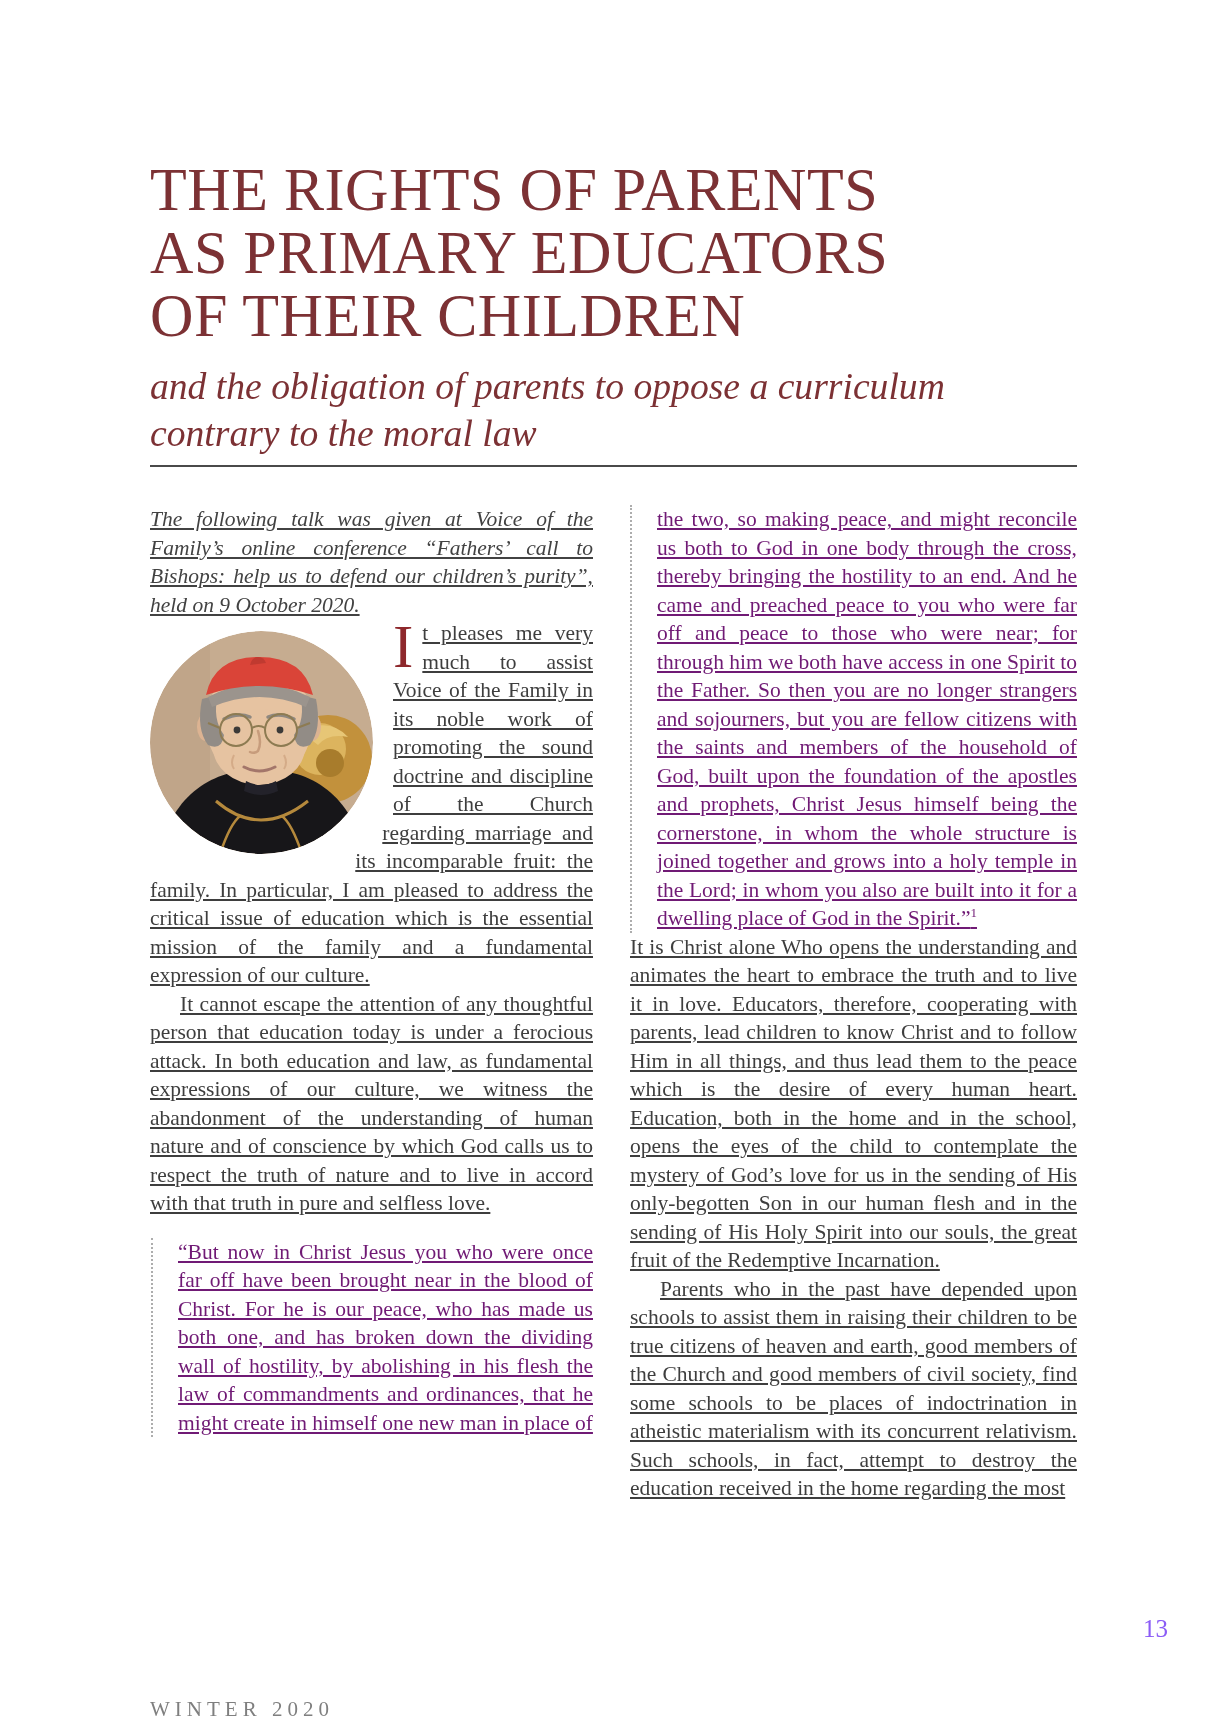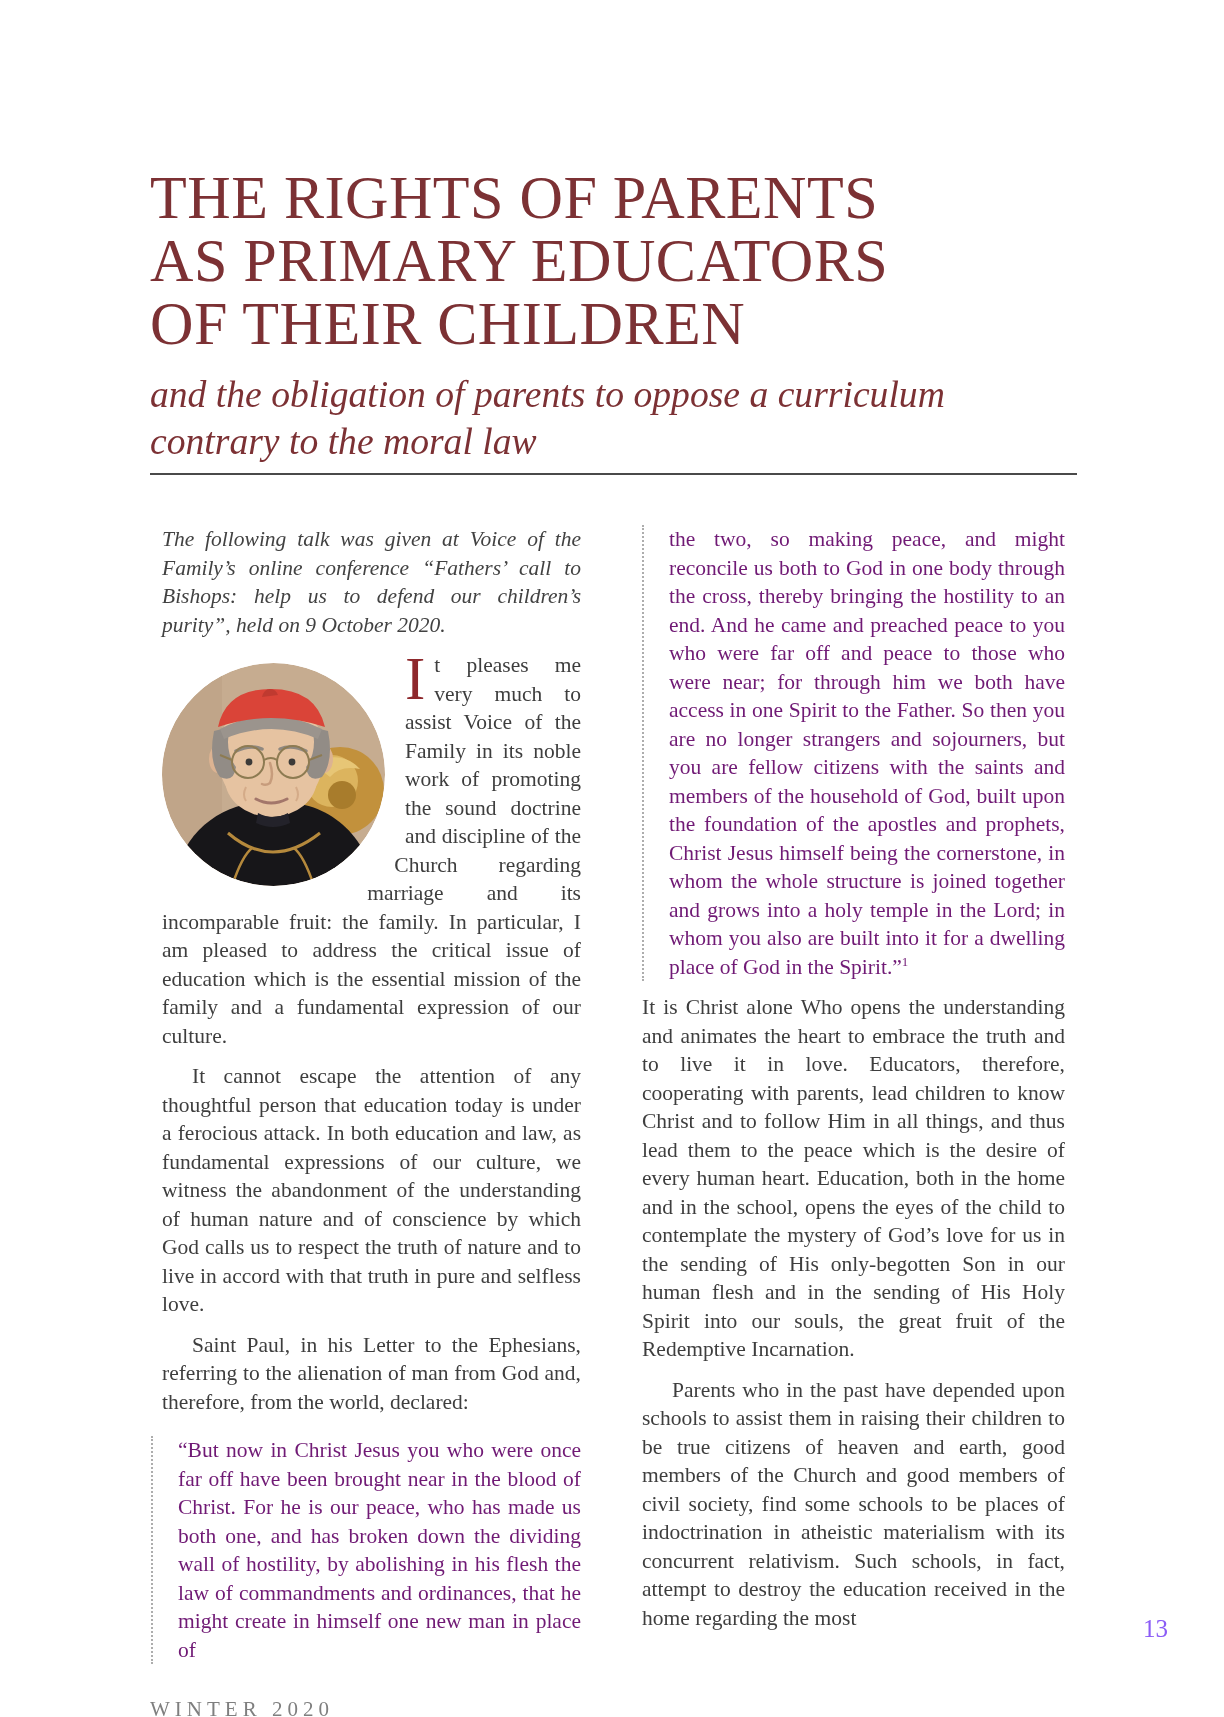--- a/index.html
+++ b/index.html
@@ -8,21 +8,21 @@
     width: 1224px;
     height: 1717px;
     background: #ffffff;
     font-family: "Liberation Serif", serif;
     color: #3e3e3e;
     overflow: hidden;
   }
   .content {
     position: absolute;
     left: 150px;
-    top: 16px;
+    top: 8px;
     width: 927px;
   }
   
   .title {
     margin-top: 150px;
     color: #7c3134;
     font-size: 62px;
     line-height: 63px;
     font-weight: normal;
     letter-spacing: 0.5px;
@@ -56,24 +56,25 @@
   }
   
   .cols {
     margin-top: 38px;
     display: flex;
     gap: 37px;
   }
   .col-left  { width: 443px; }
   .col-right { width: 447px; }
   .col-left p, .col-right p, .bq {
-    margin: 12px;
+    margin: 0;
     font-size: 21.5px;
     line-height: 28.5px;
     text-align: justify;
+    text-decoration: underline;
   }
   .intro {
     font-style: italic;
     color: #424242;
   }
   .opening { margin-top: 14px; }
   .photo-float {
     float: left;
     width: 223px;
     height: 223px;
@@ -197,21 +198,20 @@
 
                 <path d="M96 150 q15 8 30 0 l2 10 q-17 8 -34 0 z" fill="#23222a"></path>
                 <path d="M66 170 q44 38 92 0" stroke="#b5893c" stroke-width="3" fill="none"></path>
                 <path d="M70 223 q10 -30 20 -38 M152 223 q-10 -30 -20 -38" stroke="#b5893c" stroke-width="2.5" fill="none"></path>
               </g>
             </svg>
           </span><span class="dropcap">I</span><span>t pleases me very much to assist Voice of the Family in its noble work of promoting the sound doctrine and discipline of the Church regarding marriage and its incomparable fruit: the family. In particular, I am pleased to address the critical issue of education which is the essential mission of the family and a fundamental expression of our culture.</span>
         </p>
 
         <p class="indent">It cannot escape the attention of any thoughtful person that education today is under a ferocious attack. In both education and law, as fundamental expressions of our culture, we witness the abandonment of the understanding of human nature and of conscience by which God calls us to respect the truth of nature and to live in accord with that truth in pure and selfless love.</p>
-        <p class="indent">Saint Paul, in his Letter to the Ephesians, referring to the alienation of man from God and, therefore, from the world, declared:</p>
 
         <div class="bq bq-left">“But now in Christ Jesus you who were once far off have been brought near in the blood of Christ. For he is our peace, who has made us both one, and has broken down the dividing wall of hostility, by abolishing in his flesh the law of commandments and ordinances, that he might create in himself one new man in place of</div>
       </div>
 
       <div class="col-right">
         <div class="bq bq-right">
           <span>the two, so making peace, and might reconcile us both to God in one body through the cross, thereby bringing the hostility to an end. And he came and preached peace to you who were far off and peace to those who were near; for through him we both have access in one Spirit to the Father. So then you are no longer strangers and sojourners, but you are fellow citizens with the saints and members of the household of God, built upon the foundation of the apostles and prophets, Christ Jesus himself being the cornerstone, in whom the whole structure is joined together and grows into a holy temple in the Lord; in whom you also are built into it for a dwelling place of God in the Spirit.”</span><sup>1</sup>
         </div>
 
         <p class="para-flush">It is Christ alone Who opens the understanding and animates the heart to embrace the truth and to live it in love. Educators, therefore, cooperating with parents, lead children to know Christ and to follow Him in all things, and thus lead them to the peace which is the desire of every human heart. Education, both in the home and in the school, opens the eyes of the child to contemplate the mystery of God’s love for us in the sending of His only-begotten Son in our human flesh and in the sending of His Holy Spirit into our souls, the great fruit of the Redemptive Incarnation.</p>

